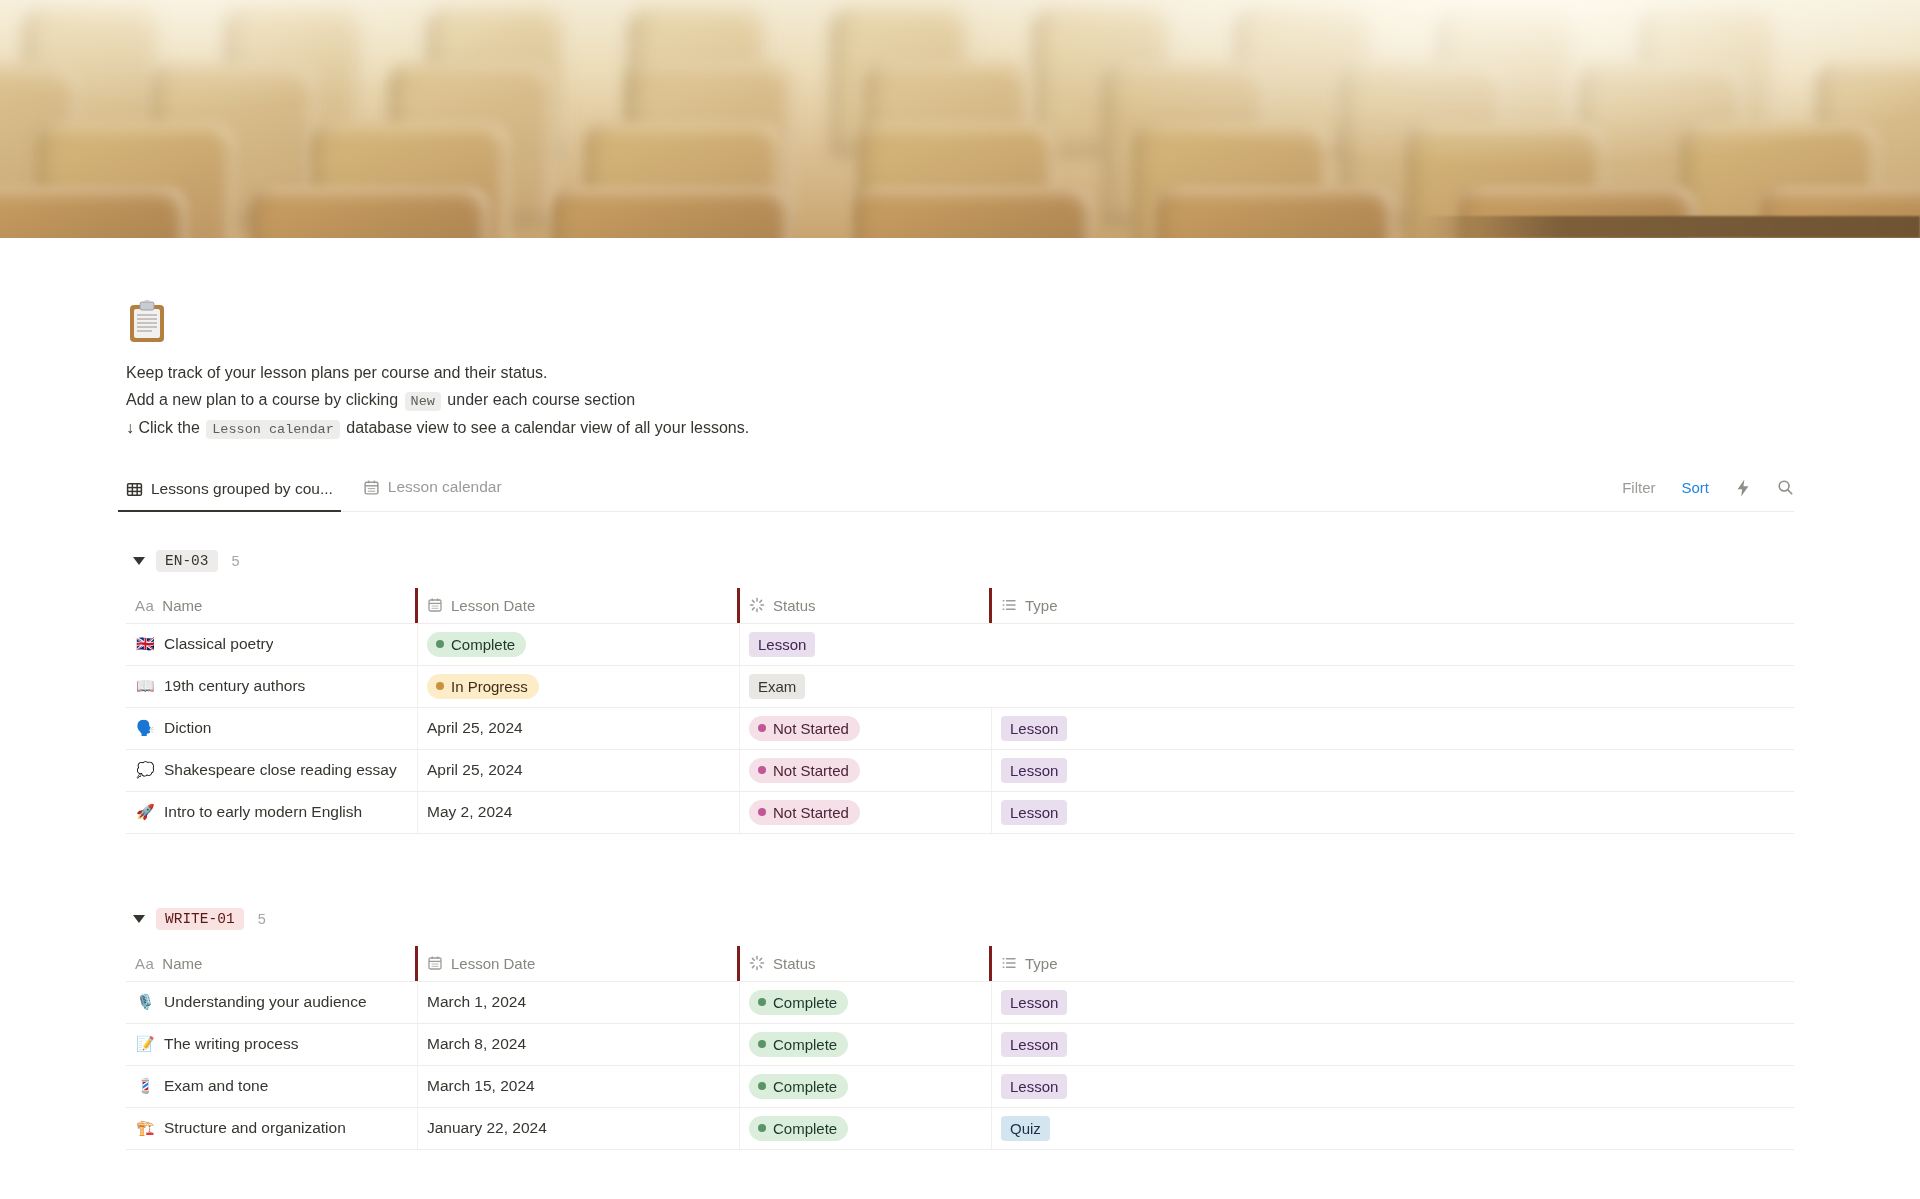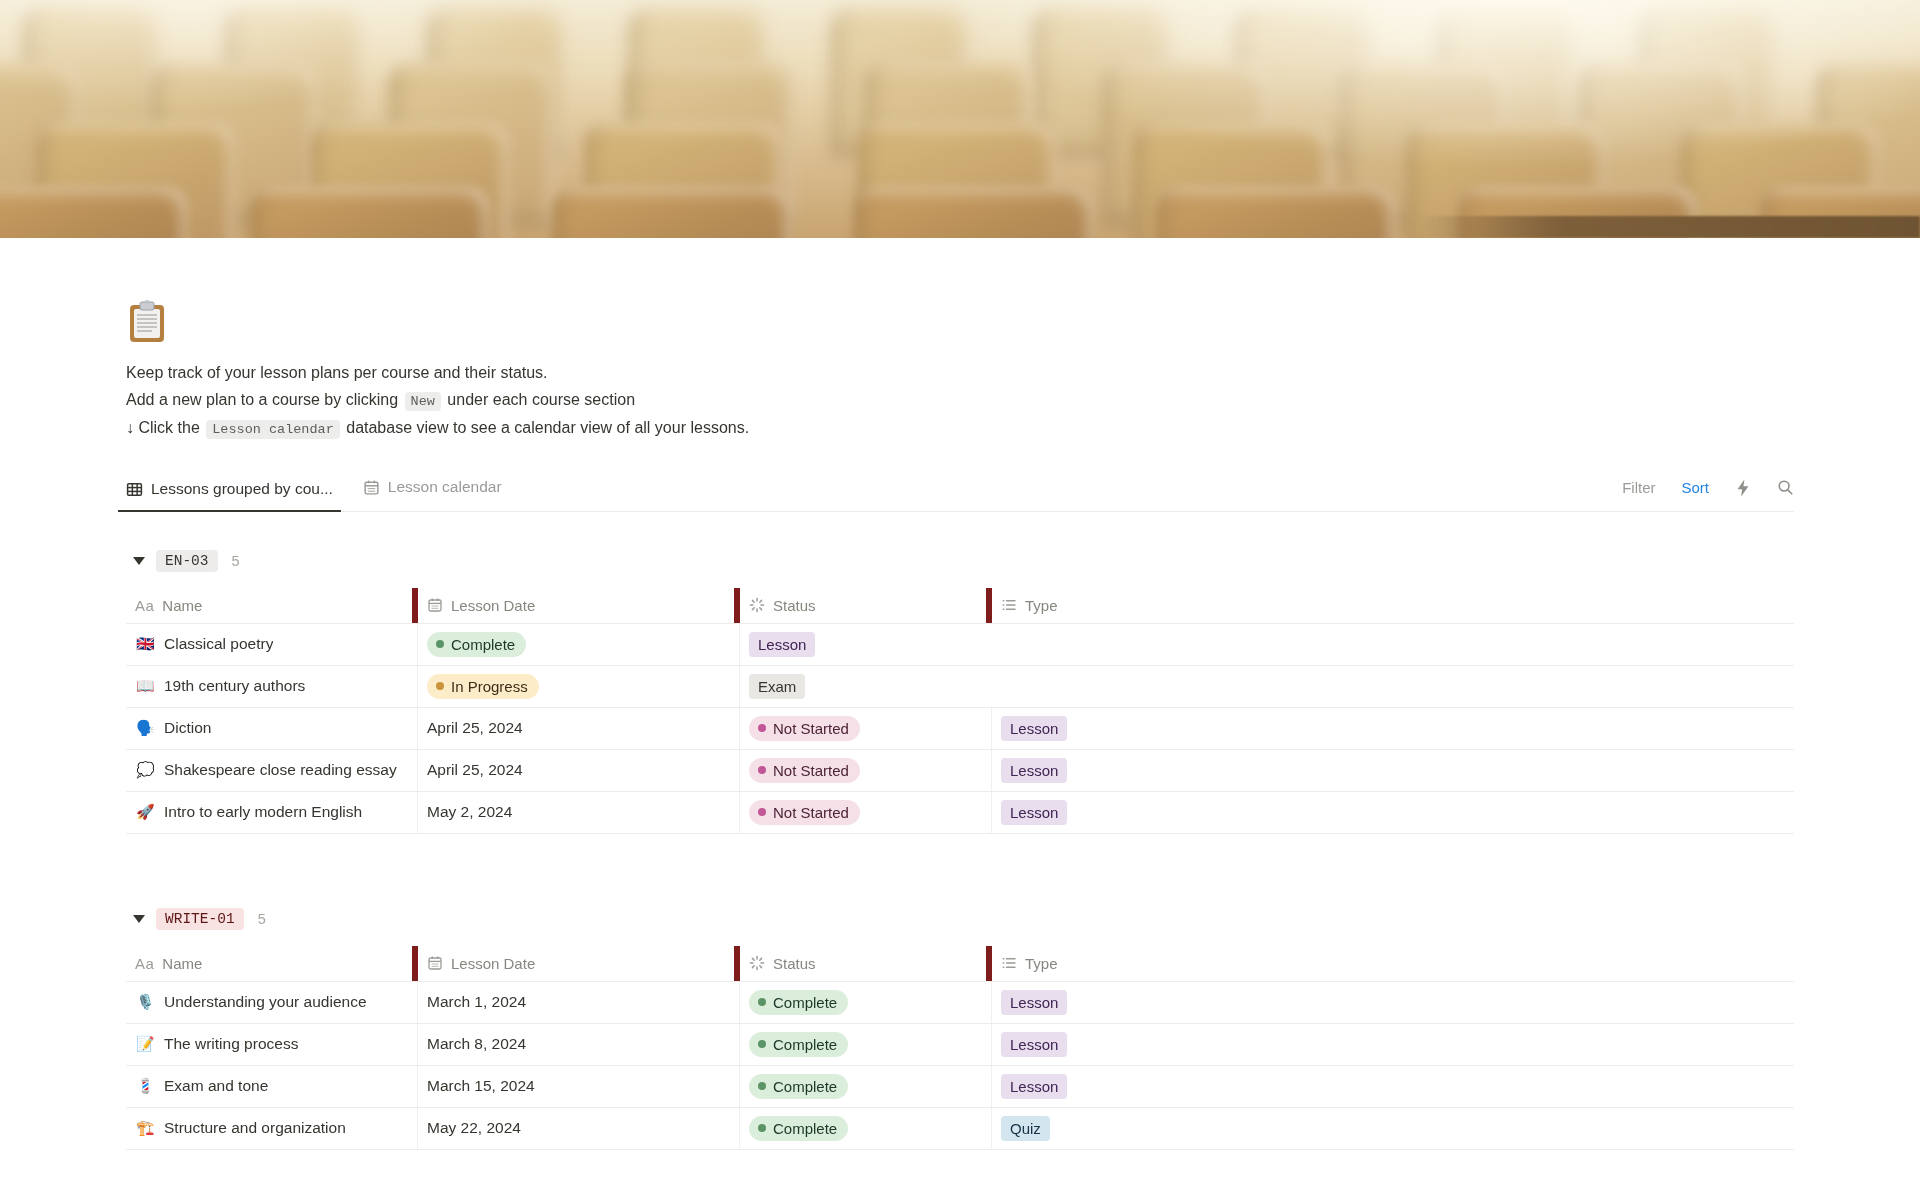--- a/index.html
+++ b/index.html
@@ -77,21 +77,21 @@
   }
   .group-count { color:#A8A6A0; font-size:14.5px; margin-left:10px; }
 
   .thead {
     margin-top:12px; height:36px;
     display:grid; grid-template-columns:292px 322px 252px 1fr;
     align-items:stretch; color:#87867F; font-size:15px;
     border-bottom:1px solid #EDECEB;
   }
   .th { display:flex; align-items:center; gap:8px; padding:0 9px; cursor:pointer; }
-  .th:not(:last-child) { border-right:6px solid #7f1d1d; }
+  .th:not(:last-child) { border-right:3px solid #7f1d1d; }
   .aa-glyph { font-size:15px; color:#9C9B96; letter-spacing:0.5px; }
   .hicon { display:flex; color:#9C9B96; }
 
   .trow {
     height:42px; display:grid; grid-template-columns:292px 322px 252px 1fr;
     align-items:stretch; border-bottom:1px solid #EDECEB; font-size:15.5px;
   }
   .cell { display:flex; align-items:center; gap:8px; padding:0 9px; }
   .cell:not(:last-child) { border-right:1px solid #F1F0EF; }
   .row-emoji { width:21px; text-align:center; font-size:15px; flex:none; }
@@ -507,21 +507,21 @@
       <span class="type-pill" style="background: rgb(232, 222, 238); color: rgb(65, 36, 84);">Lesson</span>
     </div>
   </div>
 
   <div class="trow">
     <div class="cell">
       <span class="row-emoji">🏗️</span>
       <span class="row-name-label">Structure and organization</span>
     </div>
     <div class="cell date-cell">
-      <span>May 22, 2024</span>
+      <span>January 22, 2024</span>
     </div>
     <div class="cell">
       <span class="status-pill" style="background: rgb(219, 237, 219); color: rgb(28, 56, 41);">
         <span class="status-dot" style="background: rgb(91, 148, 103);"></span>
         <span>Complete</span>
       </span>
     </div>
     <div class="cell">
       <span class="type-pill" style="background: rgb(211, 229, 239); color: rgb(24, 51, 71);">Quiz</span>
     </div>

